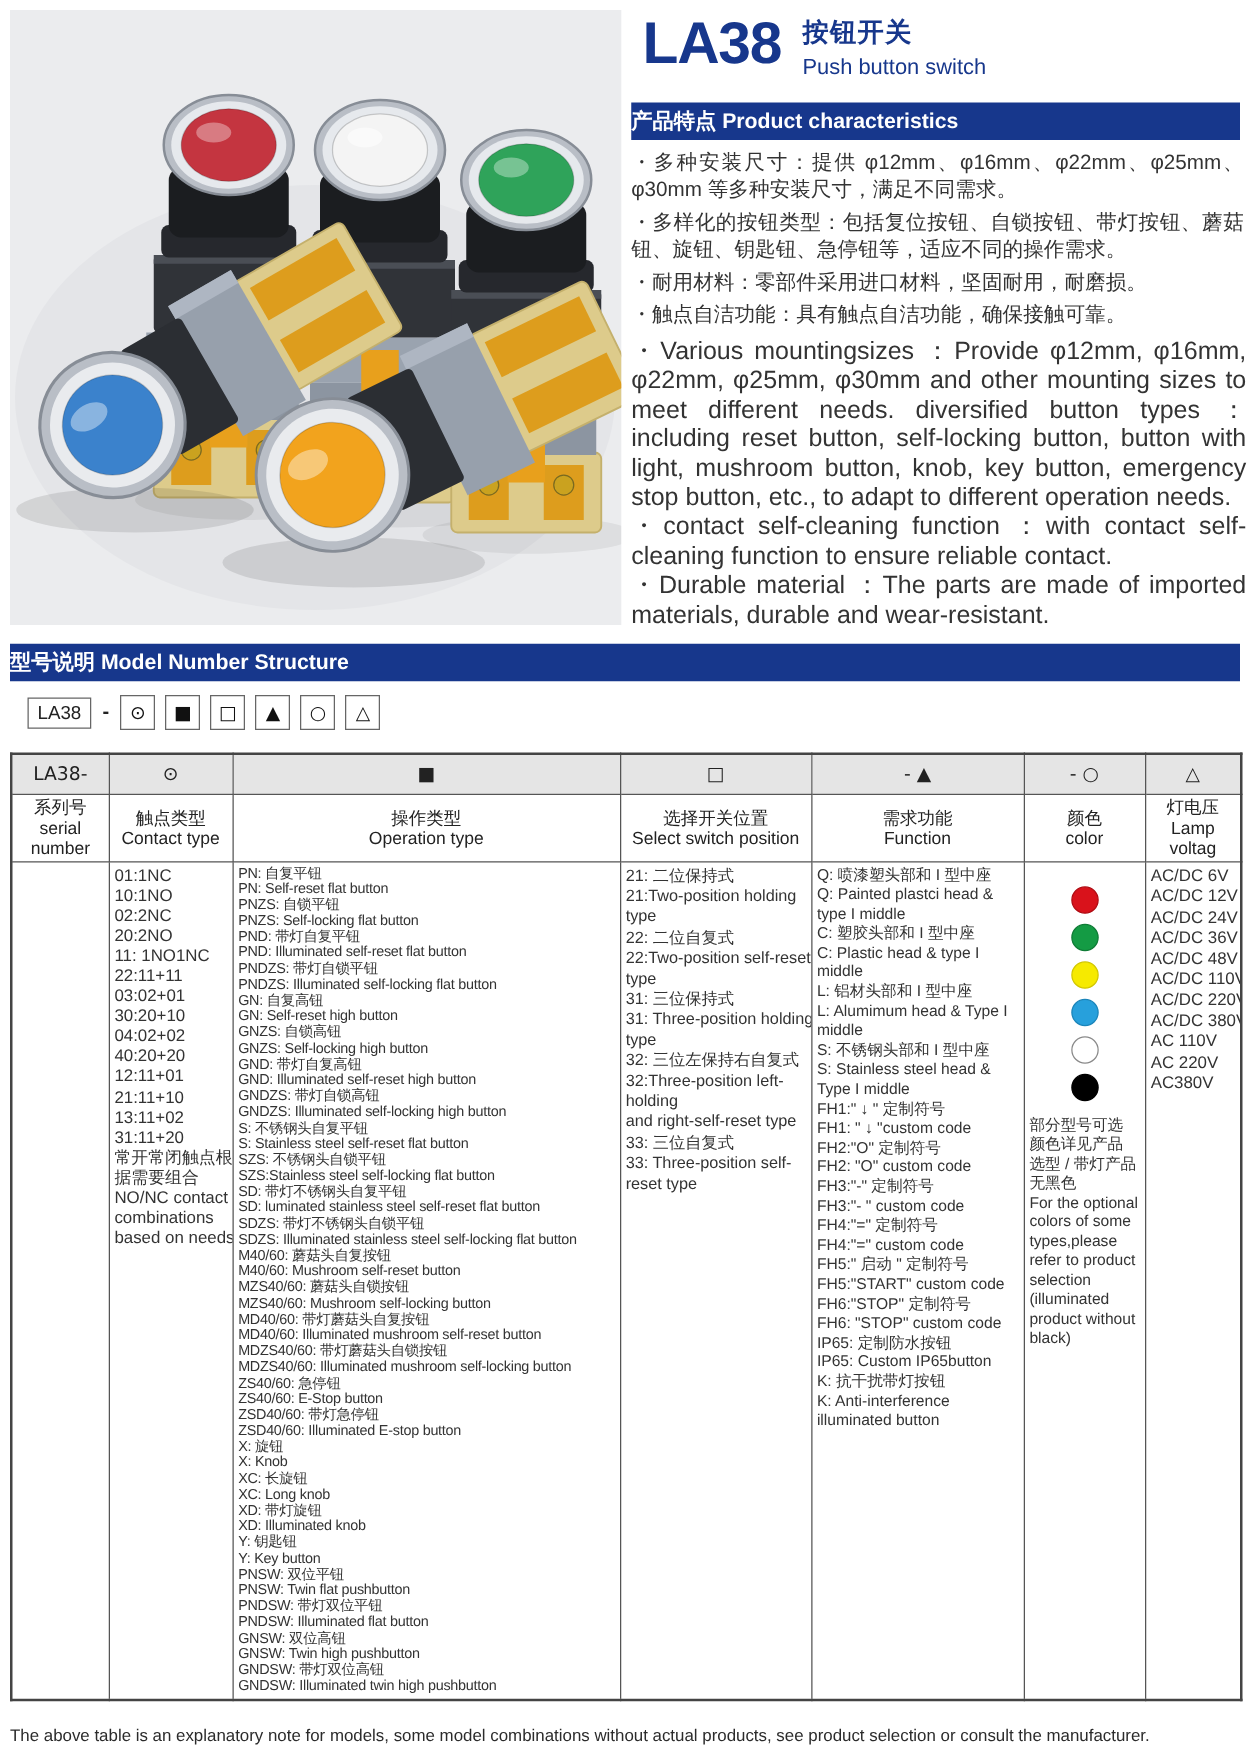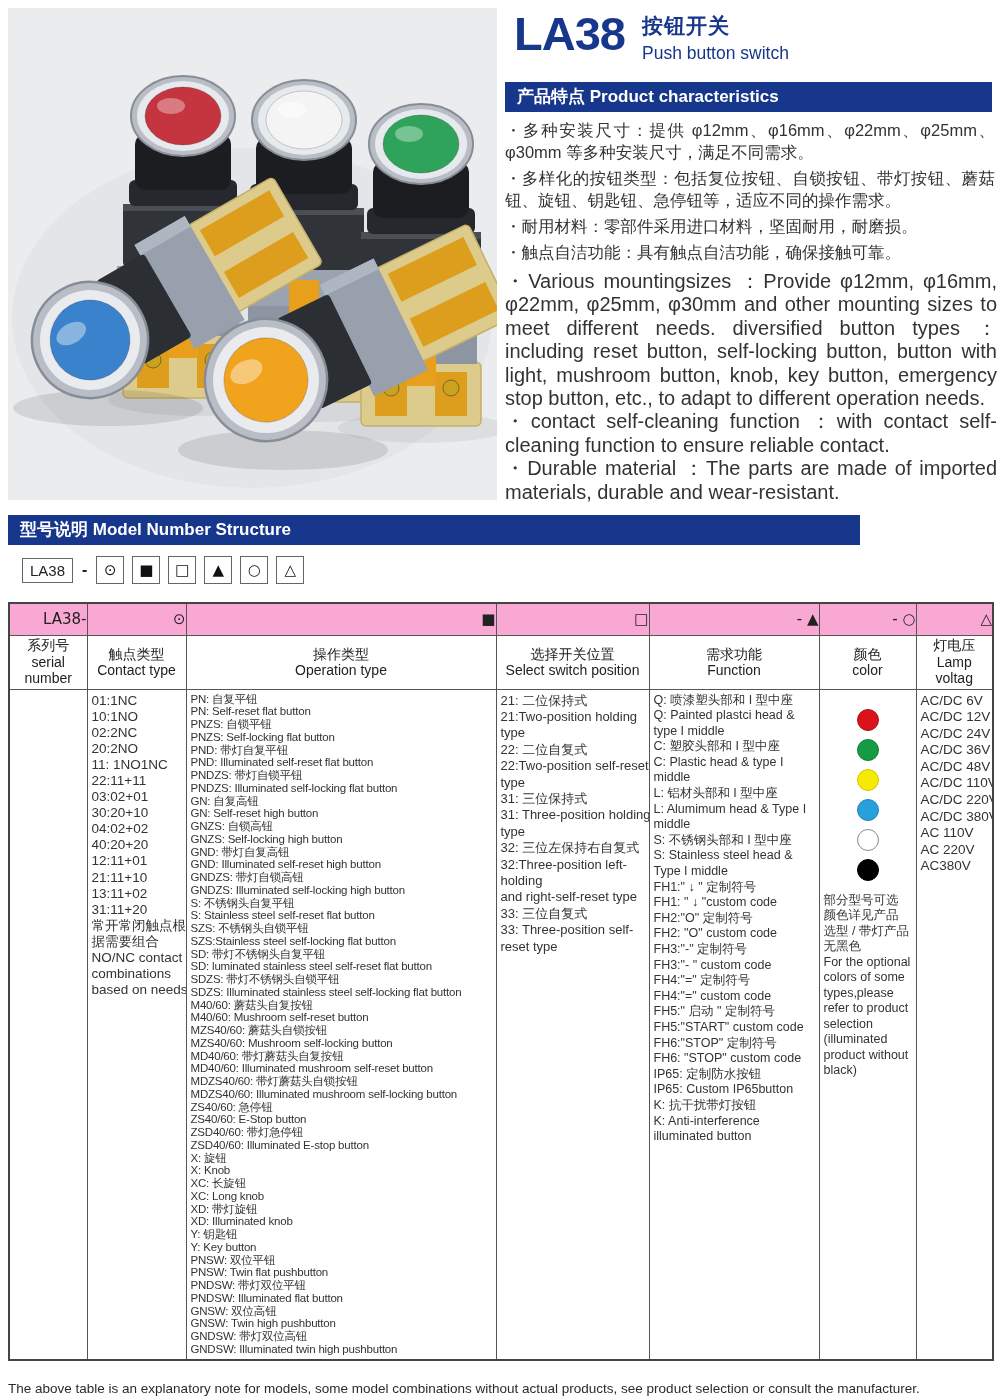--- a/index.html
+++ b/index.html
@@ -13,43 +13,43 @@
 
   
   .la38{position:absolute;left:514px;top:10px;font-size:47px;font-weight:bold;
         color:#17378c;letter-spacing:-1px;line-height:1}
   .title-right{position:absolute;left:642px;top:12px;color:#17378c}
   .t-cn{font-size:21px;font-weight:bold;letter-spacing:1px}
   .t-en{font-size:17.5px;margin-top:3px}
 
   
   .bar{position:absolute;background:#17378c;color:#fff;font-weight:bold;font-size:17px;
-       height:30px;line-height:30px;padding-left:12px}
+       height:30px;line-height:30px;}
   .bar1{left:505px;top:82px;width:487px}
-  .bar2{left:8px;top:515px;width:852px}
+  .bar2{left:8px;top:515px;width:984px}
 
   
   .cnb-wrap{position:absolute;left:505px;top:119px;width:490px}
   .cnb{font-size:16.5px;line-height:22px;margin-bottom:4px;text-align:justify;color:#333}
   .enb-wrap{position:absolute;left:505px;top:270px;width:492px}
   .enb{font-size:20px;line-height:23.4px;text-align:justify;color:#333}
 
   
   .code-row{position:absolute;left:22px;top:556px;display:flex;align-items:center;gap:9px}
   .code-box{border:1.5px solid #666;padding:3px 7px;font-size:15px;color:#222}
   .dash{font-size:16px;font-weight:bold;color:#222}
   .sym-wrap{display:flex;gap:8px}
   .sym-box{width:28px;height:28px;border:1.5px solid #666;display:flex;align-items:center;
            justify-content:center;font-size:15px;color:#111;font-family:"DejaVu Sans",sans-serif}
 
   
   .mtable{position:absolute;left:8px;top:602px;width:984px;border-collapse:collapse;
           table-layout:fixed;border:2px solid #444}
   .mtable td{border:1px solid #555;vertical-align:top;overflow:hidden}
-  .r1 td{height:32px;background:#f9a8d4;text-align:right;vertical-align:middle;
+  .r1 td{height:32px;background:#e5e5e5;text-align:center;vertical-align:middle;
          font-size:15px;color:#222;font-family:"DejaVu Sans",sans-serif}
   .r2 td{height:54px;vertical-align:middle}
   .hcell{display:flex;flex-direction:column;justify-content:center;height:52px}
   .hl{font-size:14px;line-height:16.5px;text-align:center;color:#222}
   .body-row td{height:663px;padding:3px 4px}
   .cl{font-size:13.5px;line-height:16.1px;white-space:nowrap}
   .ol{font-size:11.5px;line-height:12.75px;white-space:nowrap;letter-spacing:-0.2px}
   .pl{font-size:13px;line-height:16.4px;white-space:nowrap}
   .fl{font-size:12.5px;line-height:15.6px;white-space:nowrap}
   .vl{font-size:13.5px;line-height:16.6px;white-space:nowrap}

